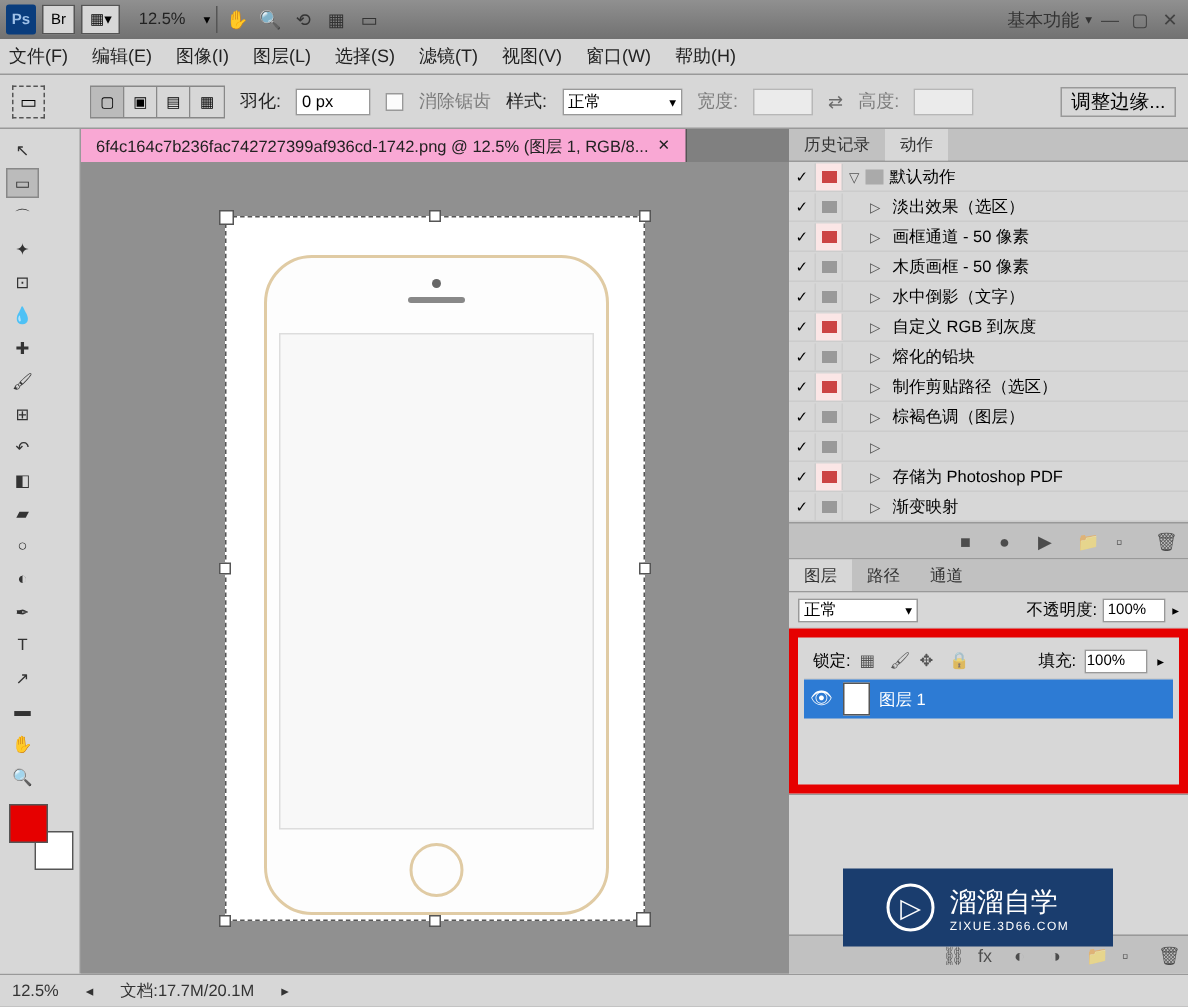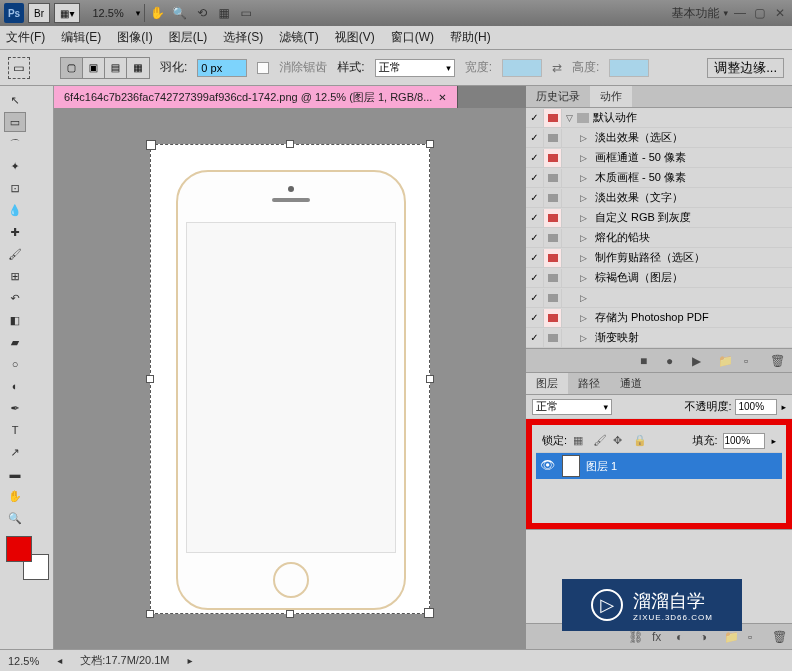--- a/index.html
+++ b/index.html
@@ -17,21 +17,21 @@
     .menubar { height: 24px; background: #d7d7d7; border-bottom: 1px solid #999; display: flex; align-items: center; padding: 0 6px; gap: 16px; }
     .menu-item { font-size: 12px; color: #222; cursor: default; }
     
     .optionsbar { height: 36px; background: #d7d7d7; border-bottom: 1px solid #999; display: flex; align-items: center; padding: 0 8px; gap: 10px; }
     .opt-icon { width: 22px; height: 22px; border: 1px dashed #555; display: flex; align-items: center; justify-content: center; }
     .opt-btn-group { display: flex; gap: 0; border: 1px solid #888; }
     .opt-btn-group .ob { width: 22px; height: 20px; background: #d7d7d7; border-right: 1px solid #888; display: flex; align-items: center; justify-content: center; font-size: 10px; }
     .opt-btn-group .ob:first-child { background: #bbb; }
     .opt-btn-group .ob:last-child { border-right: none; }
     .opt-label { font-size: 12px; color: #222; }
-    .opt-input { width: 50px; height: 18px; background: #7dd3fc; border: 1px solid #999; padding: 0 3px; font-size: 11px; }
+    .opt-input { width: 50px; height: 18px; background: #ffffff; border: 1px solid #999; padding: 0 3px; font-size: 11px; }
     .opt-check { width: 12px; height: 12px; border: 1px solid #999; background: #fcfcfc; }
     .opt-select { width: 80px; height: 18px; background: white; border: 1px solid #999; padding: 0 3px; font-size: 11px; display: flex; align-items: center; }
     .opt-select::after { content: "▾"; margin-left: auto; font-size: 9px; }
     .opt-dimmed { opacity: 0.5; }
     
     .main-area { display: flex; height: calc(100% - 26px - 24px - 36px - 22px); }
     
     .toolbox { width: 54px; background: #d7d7d7; border-right: 1px solid #999; padding: 4px; display: flex; flex-wrap: wrap; gap: 2px; align-content: flex-start; }
     .tool { width: 22px; height: 20px; display: flex; align-items: center; justify-content: center; border: 1px solid transparent; font-size: 11px; color: #333; }
     .tool.active { background: #bbb; border: 1px solid #888; }
@@ -265,21 +265,21 @@
             </span>
             <span class="tri" style="padding-left:18px;">▷</span>
             <span class="name">木质画框 - 50 像素</span>
           </div>
         <div class="action-item level1">
             <span class="chk">✓</span>
             <span class="dlg gray">
               <span class="dlg-icon"></span>
             </span>
             <span class="tri" style="padding-left:18px;">▷</span>
-            <span class="name">淡出效果（文字）</span>
+            <span class="name">水中倒影（文字）</span>
           </div>
         <div class="action-item level1">
             <span class="chk">✓</span>
             <span class="dlg">
               <span class="dlg-icon"></span>
             </span>
             <span class="tri" style="padding-left:18px;">▷</span>
             <span class="name">自定义 RGB 到灰度</span>
           </div>
         <div class="action-item level1">

